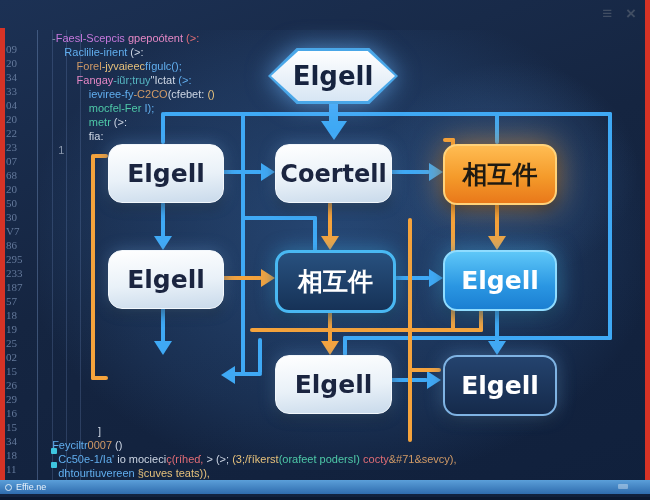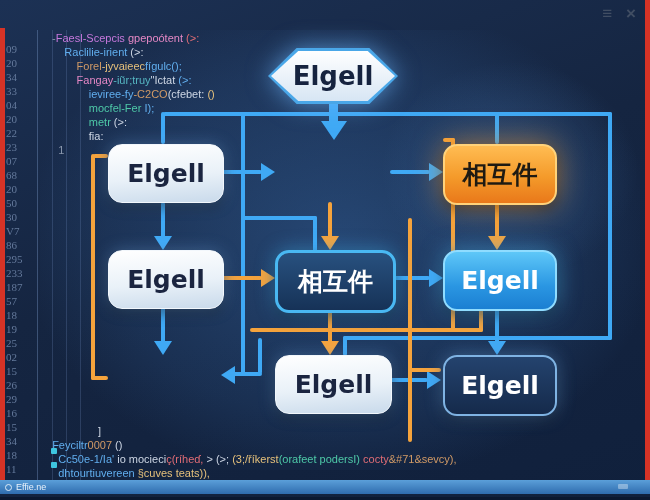--- a/index.html
+++ b/index.html
@@ -165,20 +165,23 @@
 
   <div class="hex-wrap">
     <div class="hex-outer"></div>
     <div class="hex-inner">
         <span>Elgell</span>
       </div>
   </div>
   <div class="node n-light" style="left:108px;top:144px;width:114px;height:57px;font-size:25px">
       <span>Elgell</span>
     </div>
+  <div class="node n-light" style="left:275px;top:144px;width:115px;height:57px;font-size:24px">
+      <span>Coertell</span>
+    </div>
   <div class="node n-orange" style="left:443px;top:144px;width:110px;height:57px;font-size:25px">
       <span>相互件</span>
     </div>
   <div class="node n-light" style="left:108px;top:250px;width:114px;height:57px;font-size:25px">
       <span>Elgell</span>
     </div>
   <div class="node n-navy" style="left:275px;top:250px;width:115px;height:57px;font-size:25px">
       <span>相互件</span>
     </div>
   <div class="node n-blue" style="left:443px;top:250px;width:110px;height:57px;font-size:25px">

